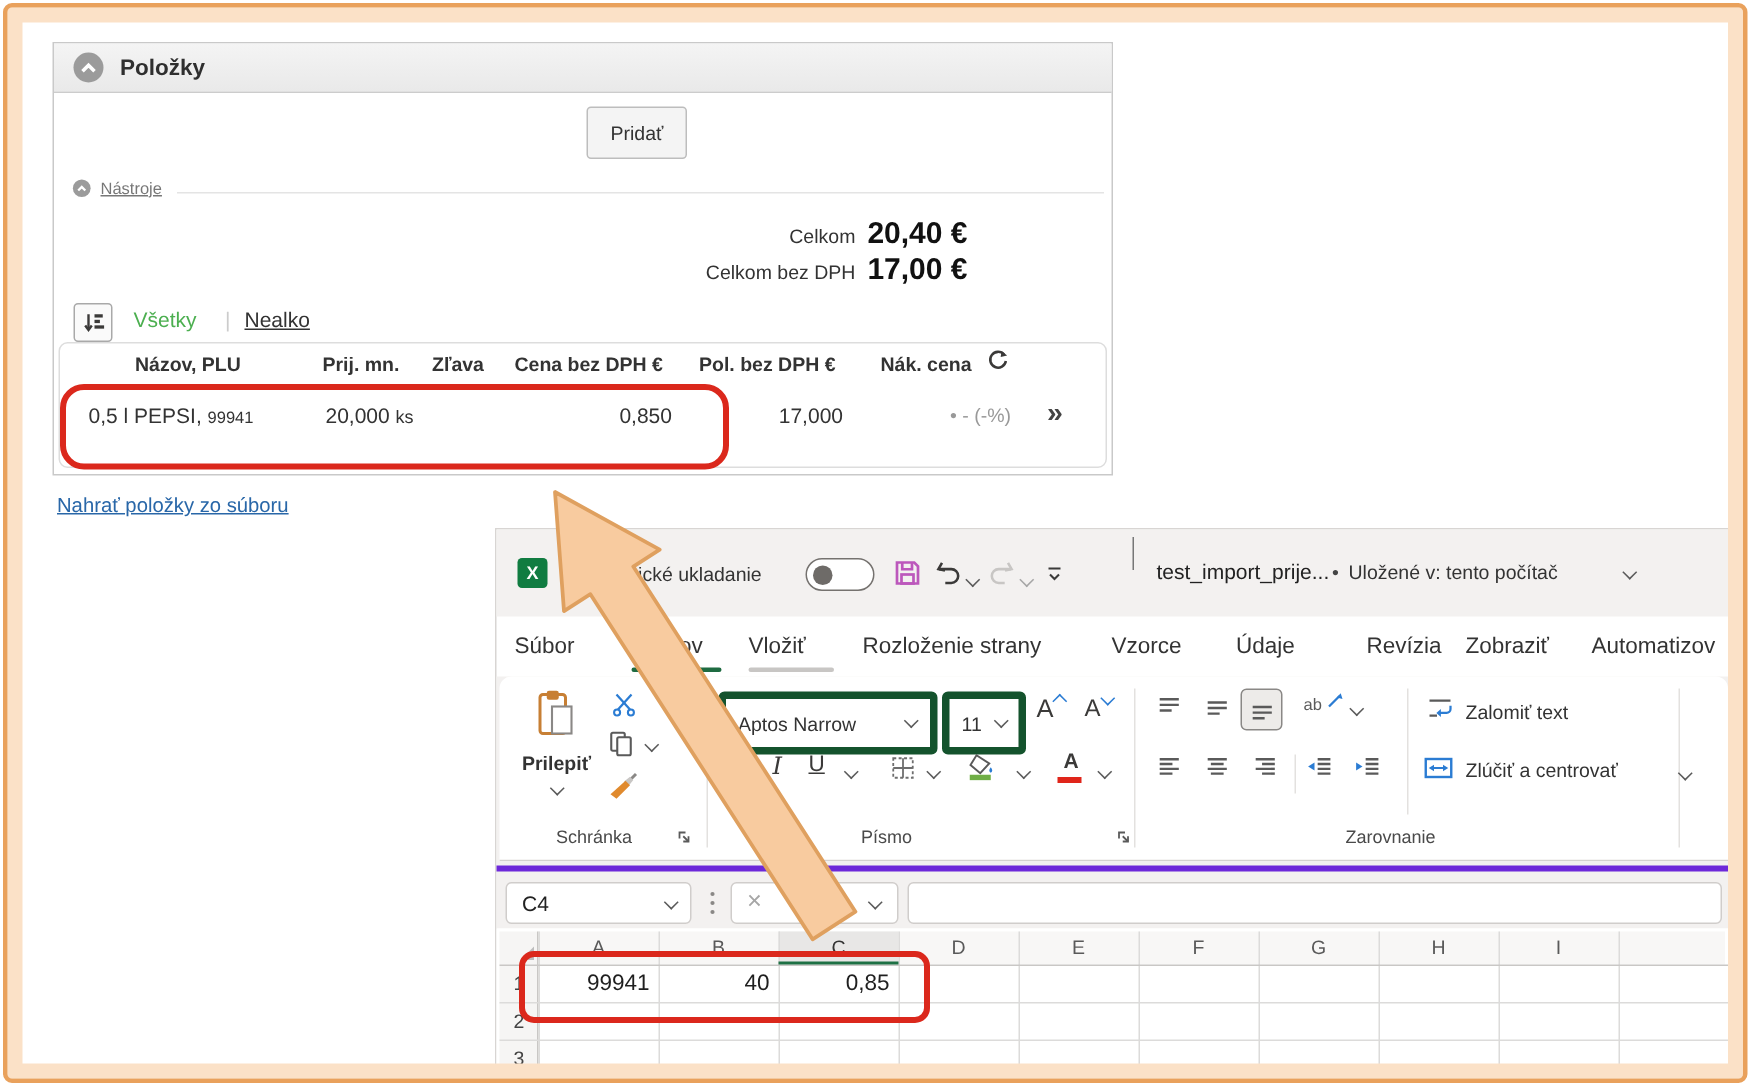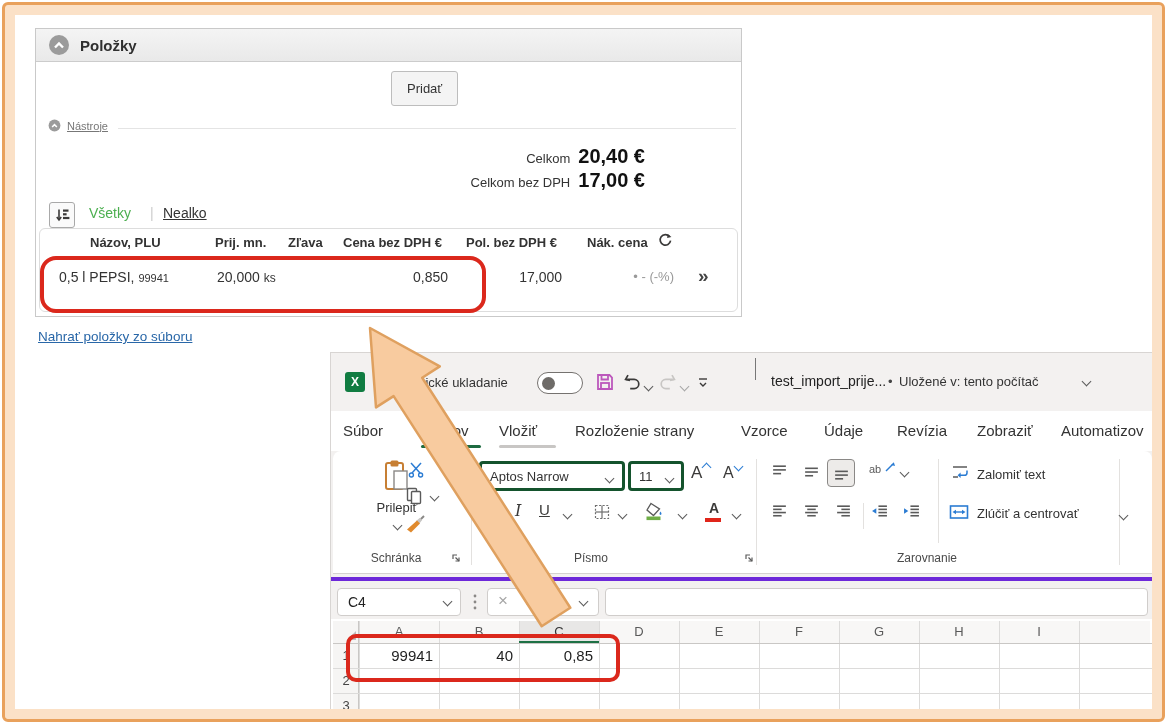--- a/index.html
+++ b/index.html
@@ -43,21 +43,21 @@
          display:flex;align-items:center;justify-content:center;}
   .toggle{width:46px;height:22px;border:1.5px solid #75726F;border-radius:12px;background:#fff;box-sizing:border-box;}
   .knob{position:absolute;left:4px;top:3.5px;width:13px;height:13px;border-radius:50%;background:#6E6B68;}
   .tab{position:absolute;top:0;height:40px;line-height:40px;font-size:15px;color:#333;}
   .ribbon{left:0;top:98px;width:821px;height:126px;background:#F3F1F0;}
   .ribbon-box{position:absolute;left:2px;top:0;width:819px;height:123px;background:#fff;border-radius:8px 8px 0 0;
               border-bottom:1px solid #D5D2D0;box-sizing:border-box;}
   .gdiv{position:absolute;top:8px;width:1px;height:106px;background:#E3E1DF;}
   .glabel{position:absolute;top:100px;font-size:12px;color:#4A4A4A;text-align:center;}
   .rlabel{font-size:13px;color:#333;}
-  .combo{position:absolute;height:30px;border:3px solid #14532d;border-radius:4px;background:#fff;display:flex;
+  .combo{position:absolute;height:42px;border:5px solid #14532d;border-radius:4px;background:#fff;display:flex;
          align-items:center;box-sizing:border-box;font-size:13px;color:#333;padding-left:8px;}
   .chev{display:inline-block;width:6px;height:6px;border-right:1.4px solid #5A5A5A;border-bottom:1.4px solid #5A5A5A;
         transform:rotate(45deg);}
   .chev.up{transform:rotate(-135deg);}
   .chev.blue{border-color:#2B7CD3;}
   .chev.lt{border-color:#A6A6A6;}
   .selbox{border:1px solid #8A8886;background:#EDEBE9;border-radius:4px;}
   .formula{left:0;top:224px;width:821px;height:42px;background:#F3F1F0;border-top:4px solid #6d28d9;box-sizing:border-box;}
   .fbox{position:absolute;top:7px;height:28px;background:#fff;border:1px solid #D0CDCB;border-radius:4px;box-sizing:border-box;}
   .grid{left:0;top:266px;width:821px;height:96px;background:#fff;}
@@ -195,34 +195,34 @@
       <span class="a chev" style="left:752px;top:25px;"></span>
     </div>
 
     <div class="a" style="left:0;top:58px;width:821px;height:40px;">
       <span class="tab" style="left:12px;">Súbor</span>
       <span class="tab" style="left:90px;">Domov</span>
       <span class="tab" style="left:168px;">Vložiť</span>
       <span class="tab" style="left:244px;">Rozloženie strany</span>
       <span class="tab" style="left:410px;">Vzorce</span>
       <span class="tab" style="left:493px;">Údaje</span>
-      <span class="tab" style="left:566px;">Revízia</span>
+      <span class="tab" style="left:580px;">Revízia</span>
       <span class="tab" style="left:646px;">Zobraziť</span>
       <span class="tab" style="left:730px;">Automatizov</span>
       <div class="a" style="left:90px;top:34px;width:60px;height:3px;background:#1E6B41;border-radius:2px;"></div>
       <div class="a" style="left:168px;top:34px;width:57px;height:3px;background:#C8C6C4;border-radius:2px;"></div>
     </div>
 
     <div class="a ribbon">
       <div class="ribbon-box"></div>
       <div class="gdiv" style="left:140px;"></div>
       <div class="gdiv" style="left:425px;"></div>
       <div class="gdiv" style="left:788px;"></div>
 
-      <div class="a" style="left:42px;top:4px;width:48px;height:92px;text-align:center;">
+      <div class="a" style="left:16px;top:4px;width:48px;height:92px;text-align:center;font-weight:bold;">
         <span style="display:inline-block;margin-top:4px;">
           <svg width="28" height="34" viewBox="0 0 28 34">
               <rect x="3" y="4" width="17" height="26" rx="2" fill="#fff" stroke="#C77F34" stroke-width="2"></rect>
               <rect x="7.5" y="1.5" width="8" height="6" rx="1.5" fill="#C77F34"></rect>
               <rect x="11" y="12" width="13" height="18" fill="#fff" stroke="#8A8886" stroke-width="1.4"></rect>
             </svg>
         </span>
         <div class="rlabel" style="margin-top:3px;">Prilepiť</div>
         <span class="chev" style="margin-top:2px;"></span>
       </div>

